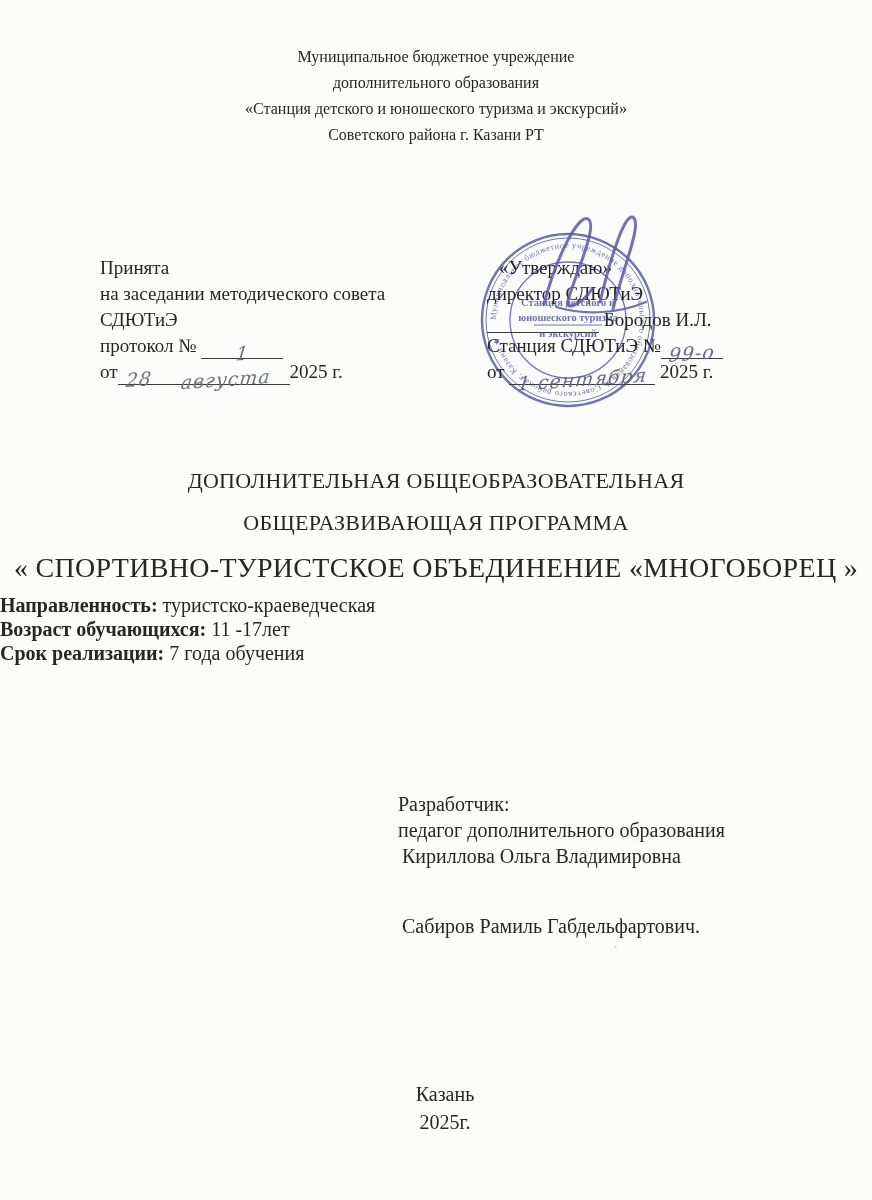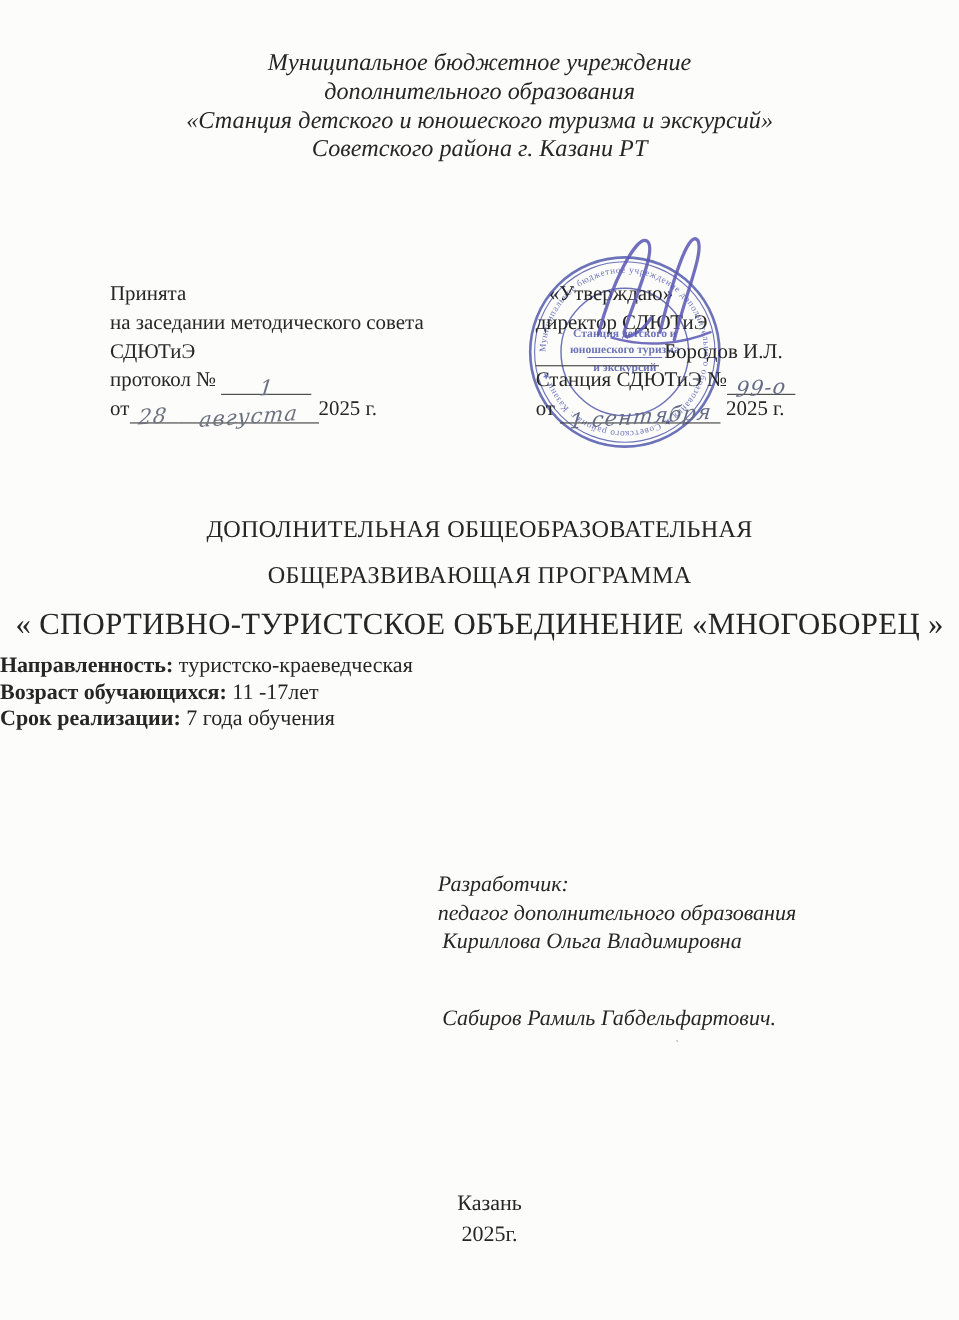--- a/index.html
+++ b/index.html
@@ -6,21 +6,21 @@
   .page{
     position:relative;
     width:872px;height:1200px;
     background:#fcfcfa;
     font-family:"Liberation Serif", serif;
     color:#262626;
     overflow:hidden;
   }
   .header{
     position:absolute;top:44px;left:0;width:100%;
-    text-align:center;font-size:22px;line-height:26px;font-style:italic;
+    text-align:center;font-size:16px;line-height:26px;
   }
   .accept-block{
     position:absolute;left:100px;top:255px;
     font-size:19px;line-height:26px;z-index:3;
   }
   .approve-block{
     position:absolute;left:487px;top:255px;
     font-size:19px;line-height:26px;z-index:3;
   }
   .ul{
@@ -54,21 +54,21 @@
   }
   .title-line{font-size:22px;margin-bottom:16px;letter-spacing:.3px;}
   .title-line.bold{font-weight:normal;font-size:28px;}
   .details-block{
     position:absolute;top:593px;left:0;width:100%;
     text-align:left;font-size:20px;line-height:24px;
   }
   .details-block .lbl{font-weight:bold;}
   .developer-block{
     position:absolute;left:398px;top:791px;
-    font-size:20px;line-height:26px;font-style:italic;
+    font-size:20px;line-height:26px;
   }
   .footer{
     position:absolute;top:1080px;left:380px;width:130px;
     text-align:center;font-size:20px;line-height:28px;
   }
   .mark{
     position:absolute;left:614px;top:945px;color:#9aa0a6;font-size:10px;
   }
 </style>
 </head>

